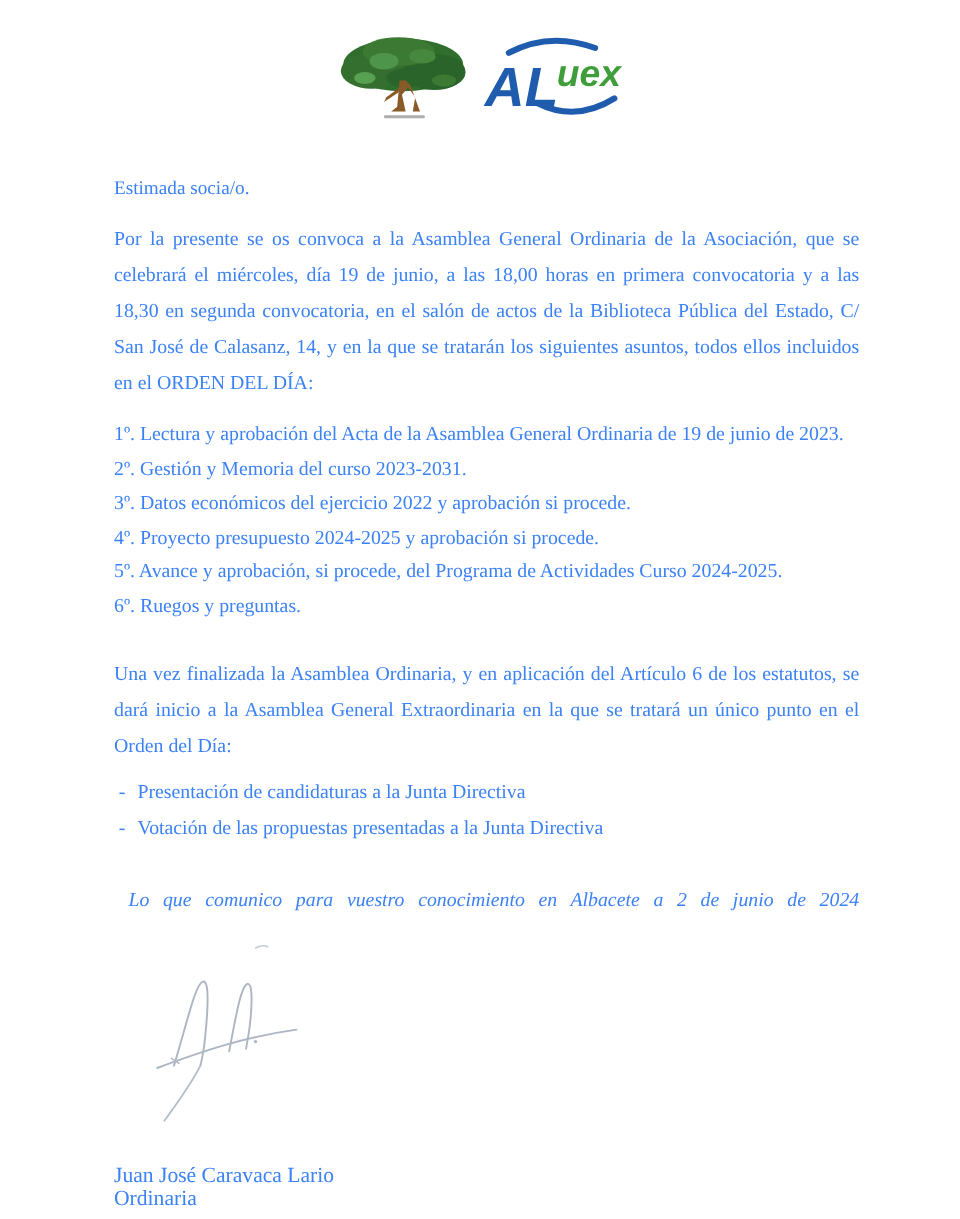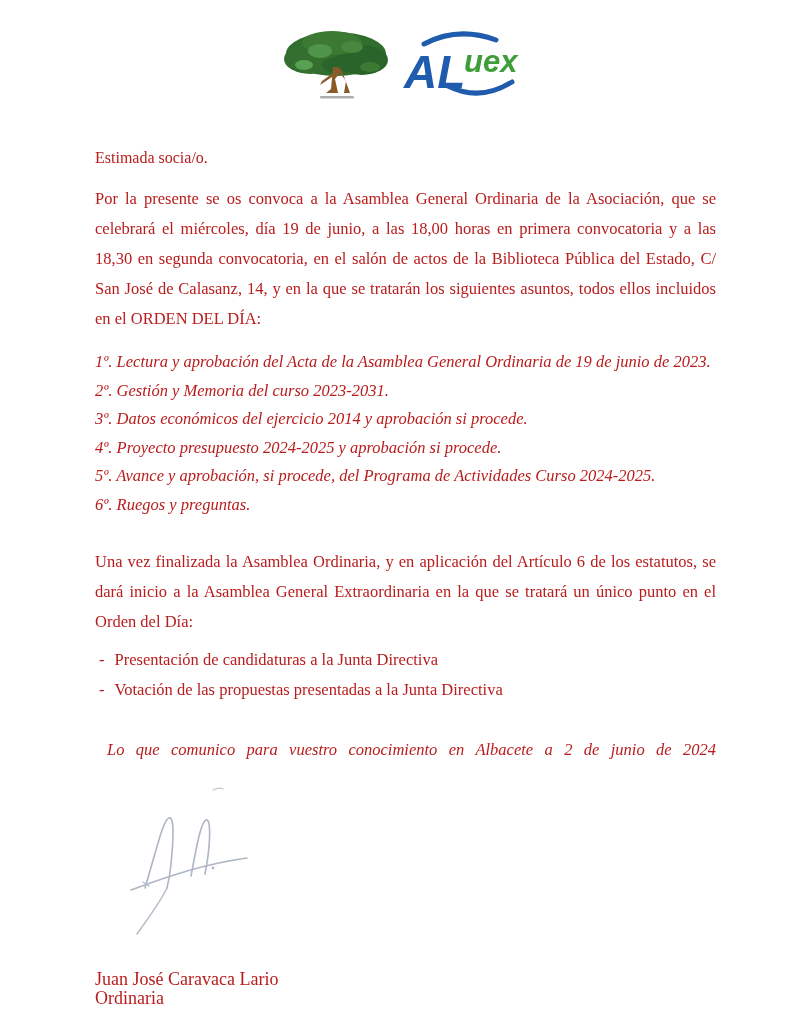--- a/index.html
+++ b/index.html
@@ -2,21 +2,21 @@
 <html lang="es"><head>
 <meta charset="utf-8">
 <style>
   html,body{margin:0;padding:0;background:#ffffff;}
   .page{
     position:relative;
     width:800px;height:1016px;
     margin:0 auto;
     background:#ffffff;
     font-family:"Liberation Serif","DejaVu Serif",serif;
-    color:#b91c1c;
+    color:#3b82f6;
     overflow:hidden;
     box-sizing:border-box;
     padding:25px 84px 0 95px;
   }
   
   .logo-row{
     display:flex;align-items:center;justify-content:center;
     gap:4px;height:78px;margin-bottom:40px;
   }
   .tree-icon{width:112px;height:74px;flex:0 0 auto;}
@@ -24,21 +24,21 @@
   
   .greeting{
     font-size:16px;line-height:29px;margin:0 0 12px 0;
   }
   p.body-par{
     font-size:16.5px;line-height:30px;margin:0;
     text-align:justify;
   }
   .agenda{margin:14px 0 0 0;padding:0;list-style:none;}
   .agenda li{
-    font-size:16.5px;line-height:28.5px;margin:0;font-style:italic;
+    font-size:16.5px;line-height:28.5px;margin:0;
   }
   .par2{margin-top:28px !important;}
   .dash-list{margin:8px 0 0 0;padding:0;list-style:none;}
   .dash-list li{
     font-size:16.5px;line-height:30px;display:flex;gap:10px;
     padding-left:4px;
   }
   .closing{
     font-size:16.5px;line-height:29px;margin:30px 0 0 0;
     padding-left:12px;
@@ -88,21 +88,21 @@
     </svg>
   </div>
 
   <p class="greeting">Estimada socia/o.</p>
 
   <p class="body-par">Por la presente se os convoca a la Asamblea General Ordinaria de la Asociación, que se celebrará el miércoles, día 19 de junio, a las 18,00 horas en primera convocatoria y a las 18,30 en segunda convocatoria, en el salón de actos de la Biblioteca Pública del Estado, C/ San José de Calasanz, 14, y en la que se tratarán los siguientes asuntos, todos ellos incluidos en el ORDEN DEL DÍA:</p>
 
   <ul class="agenda">
     <li>1º. Lectura y aprobación del Acta de la Asamblea General Ordinaria de 19 de junio de 2023.</li>
     <li>2º. Gestión y Memoria del curso 2023-2031.</li>
-    <li>3º. Datos económicos del ejercicio 2014 y aprobación si procede.</li>
+    <li>3º. Datos económicos del ejercicio 2022 y aprobación si procede.</li>
     <li>4º. Proyecto presupuesto 2024-2025 y aprobación si procede.</li>
     <li>5º. Avance y aprobación, si procede,  del Programa de Actividades Curso 2024-2025.</li>
     <li>6º. Ruegos y preguntas.</li>
   </ul>
 
   <p class="body-par par2">Una vez finalizada la Asamblea Ordinaria, y en aplicación del Artículo 6 de los estatutos, se dará inicio a la Asamblea General Extraordinaria en la que se tratará un único punto en el Orden del Día:</p>
 
   <ul class="dash-list">
     <li>
       <span>-</span>

